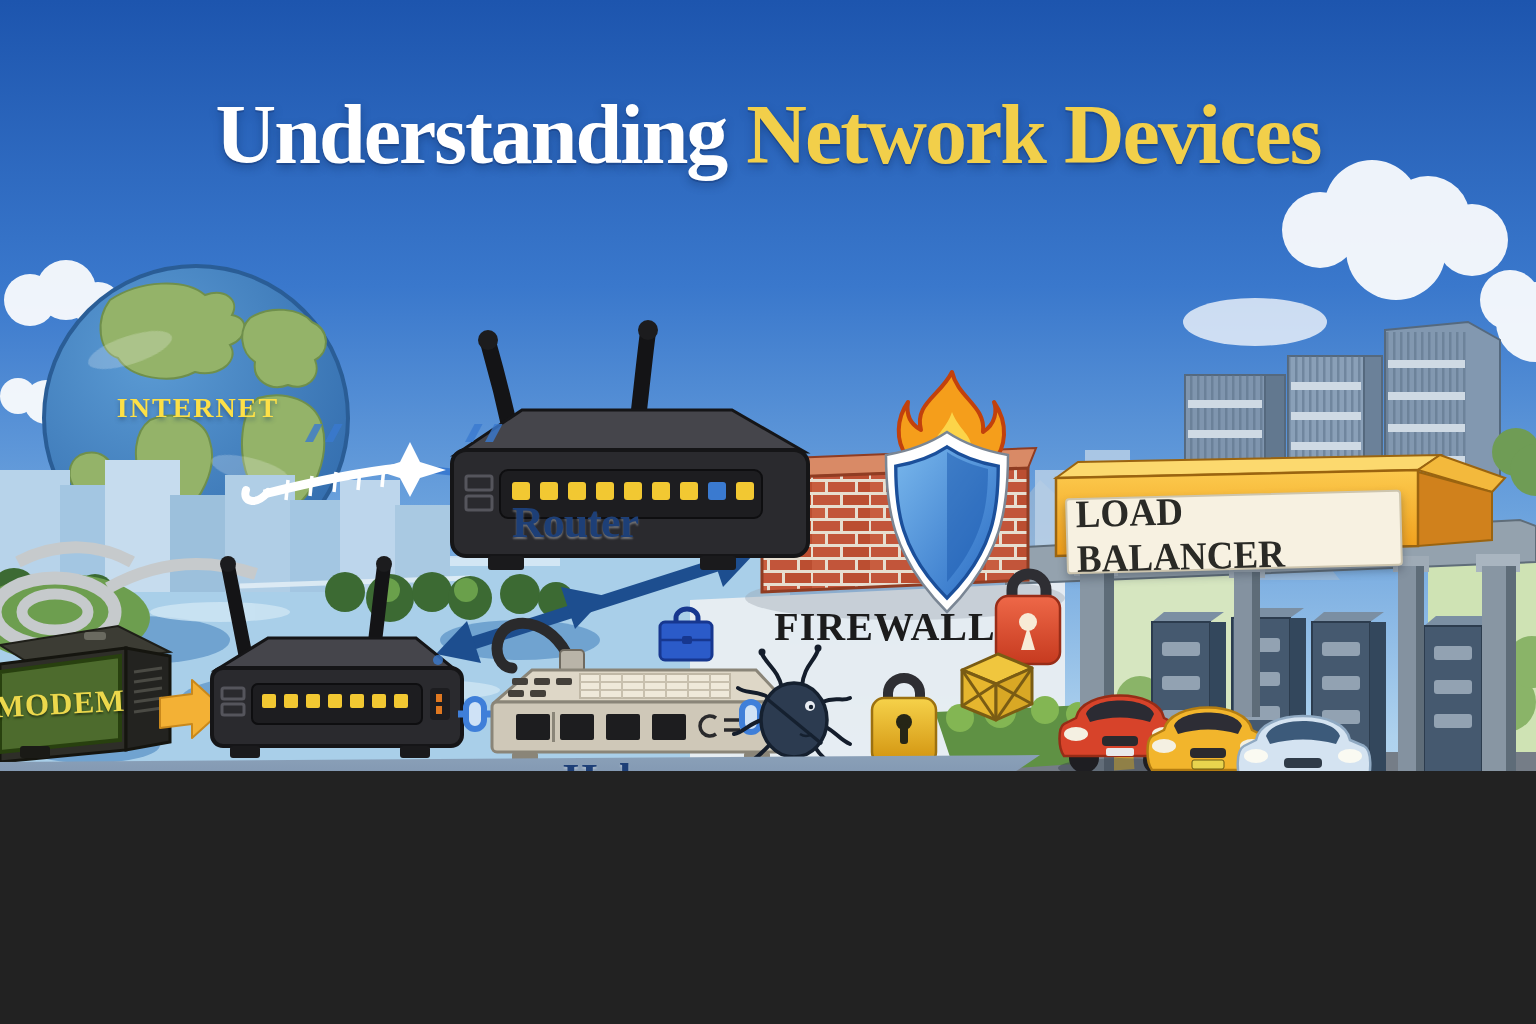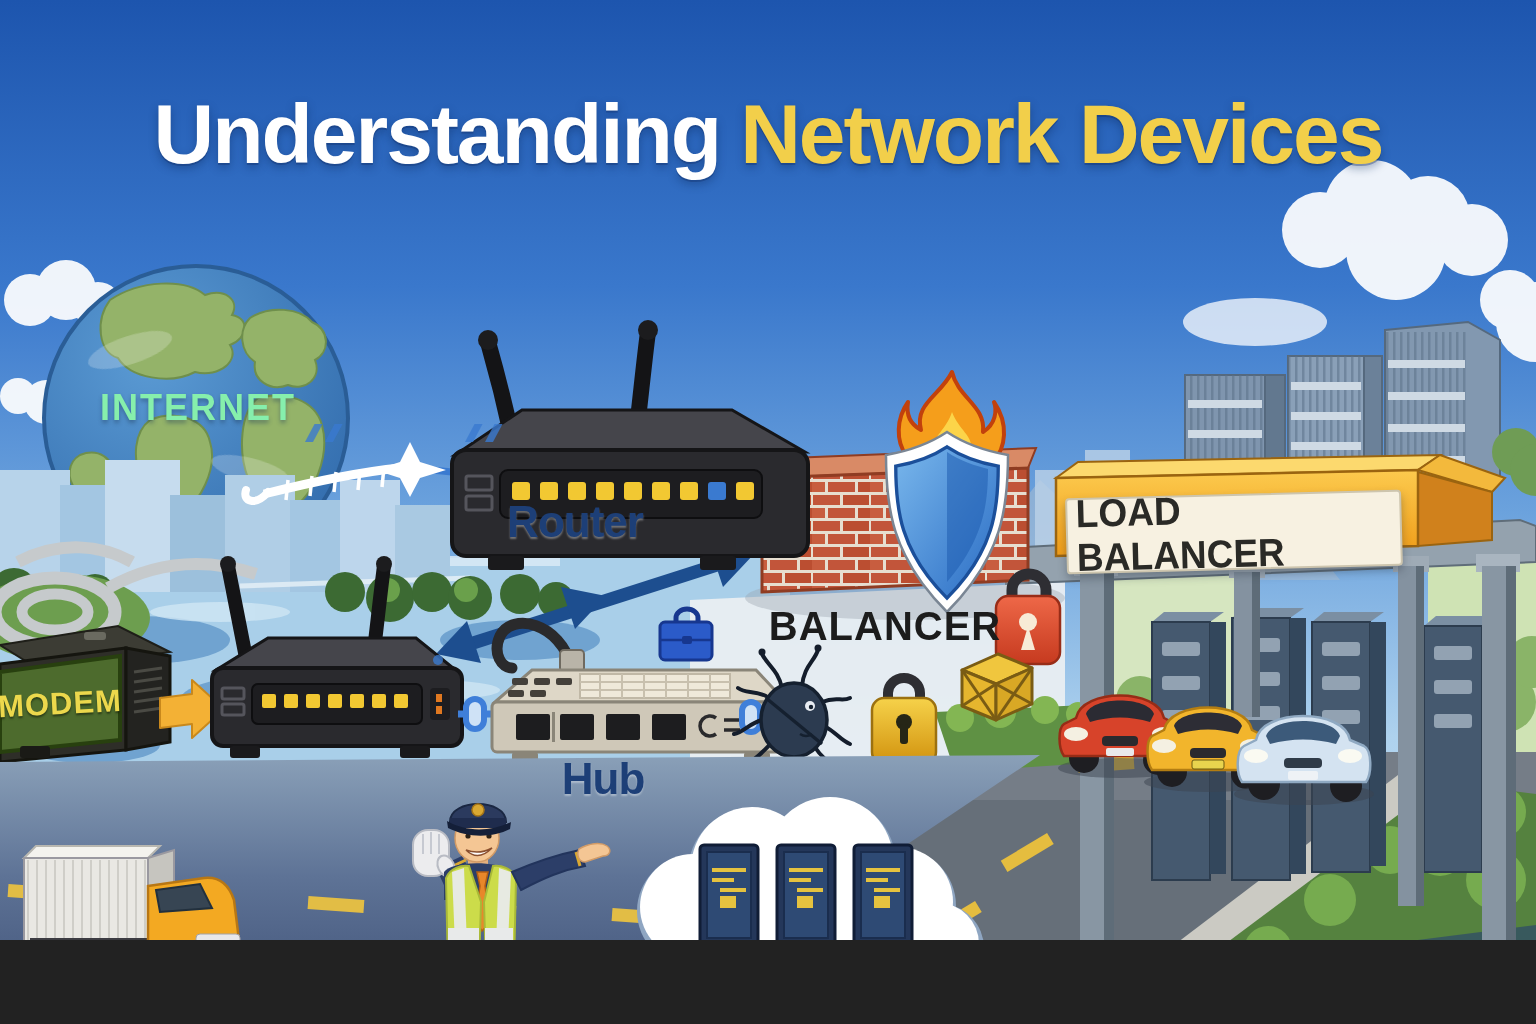--- a/index.html
+++ b/index.html
@@ -1,20 +1,20 @@
 <!DOCTYPE html>
 <html><head>
 <meta charset="utf-8">
 <style>
   html,body{margin:0;padding:0;background:#222;}
-  .stage{position:relative;width:1536px;height:940px;overflow:hidden;
-         font-family:Liberation Sans, sans-serif;}
+  .stage{position:relative;width:1536px;height:771px;overflow:hidden;
+         font-family:Liberation Serif, serif;}
   .stage svg.scene{position:absolute;left:0;top:0;}
   .lbl{position:absolute;transform:translate(-50%,-50%);white-space:nowrap;font-weight:bold;}
-  .lbl-internet{color:#86efac;font-size:36px;letter-spacing:2px;
+  .lbl-internet{color:#fde047;font-size:28px;letter-spacing:2px;
     text-shadow:0 3px 4px rgba(30,60,90,.45);}
   .lbl-router,.lbl-switch,.lbl-hub{color:#1d3f77;font-size:44px;letter-spacing:-1px;
     text-shadow:0 2px 2px rgba(255,255,255,.35);}
   .lbl-firewall{color:#1c1c1c;font-size:40px;letter-spacing:1px;}
   .lbl-modem{color:#ecd84c;font-size:31px;letter-spacing:1px;
     transform:translate(-50%,-50%) rotate(-3deg);
     text-shadow:0 2px 2px rgba(20,30,10,.6);}
   .title{position:absolute;left:0;top:86px;width:100%;text-align:center;
     font-size:84px;font-weight:bold;letter-spacing:-2px;
     text-shadow:0 4px 10px rgba(10,40,90,.4),0 2px 0 rgba(20,50,110,.35);}
@@ -725,19 +725,19 @@
 </svg>
 
 <div class="title">
   <span class="t-white">Understanding</span><span class="t-yellow">Network Devices</span>
 </div>
 
 <div class="lbl lbl-internet" style="left:198px;top:408px">INTERNET</div>
 <div class="lbl lbl-router" style="left:575px;top:522px">Router</div>
 <div class="lbl lbl-modem" style="left:60px;top:704px">MODEM</div>
 <div class="lbl lbl-hub" style="left:603px;top:779px">Hub</div>
-<div class="lbl lbl-firewall" style="left:885px;top:626px">BALANCER</div>
+<div class="lbl lbl-firewall" style="left:885px;top:626px">FIREWALL</div>
 
 <div class="lb-sign">
   <span>LOAD BALANCER</span>
 </div>
 
 </div>
 
 </body></html>

